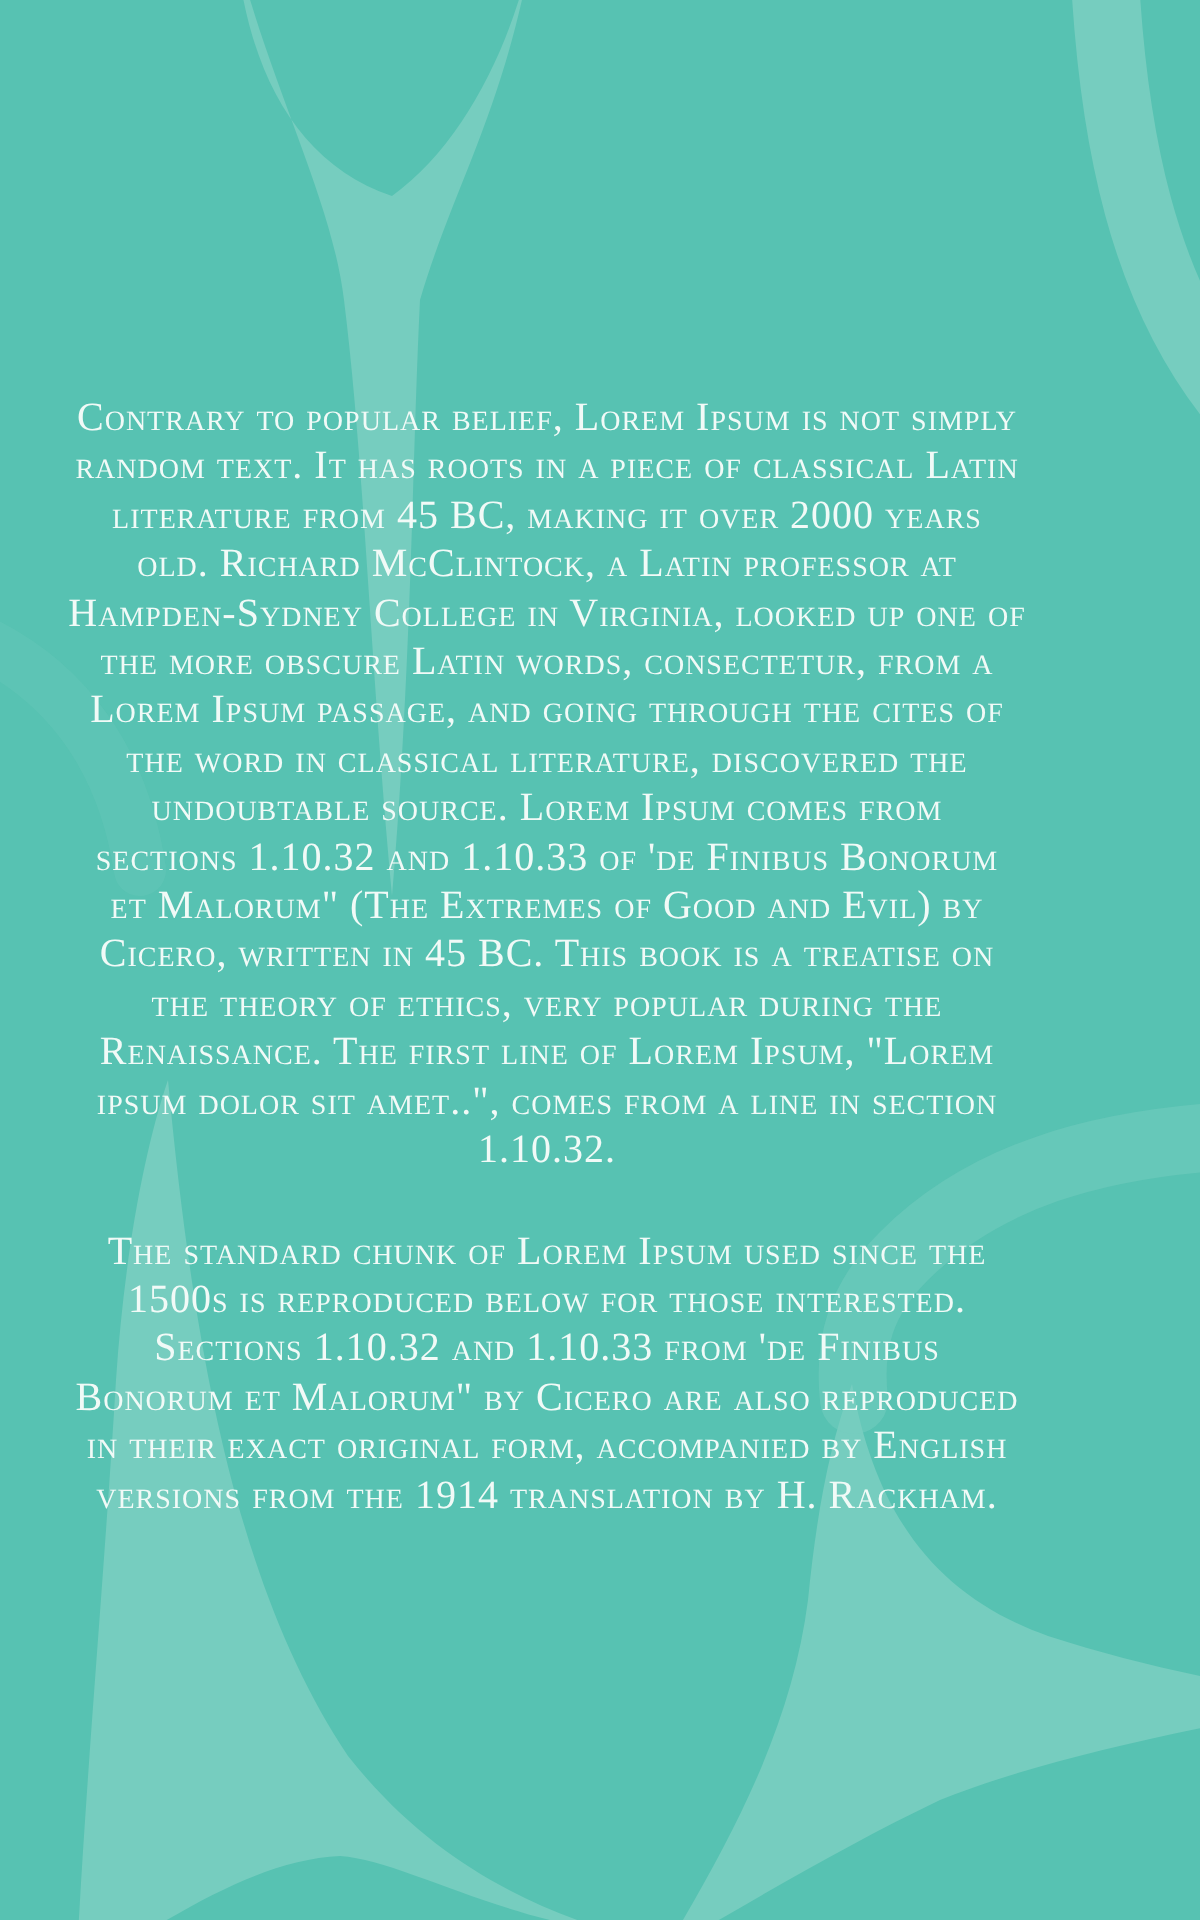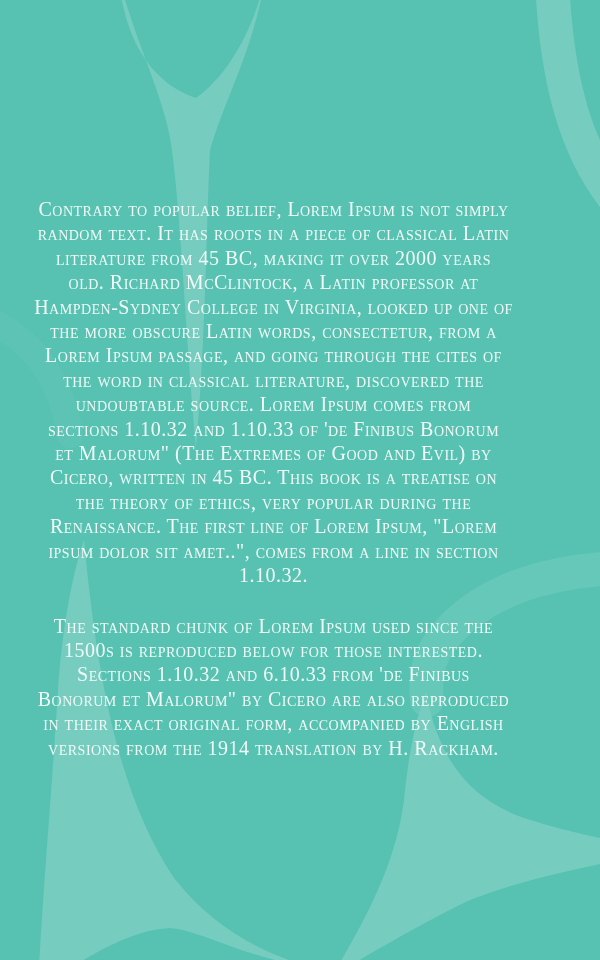--- a/index.html
+++ b/index.html
@@ -93,19 +93,19 @@
 undoubtable source. Lorem Ipsum comes from
 sections 1.10.32 and 1.10.33 of 'de Finibus Bonorum
 et Malorum" (The Extremes of Good and Evil) by
 Cicero, written in 45 BC. This book is a treatise on
 the theory of ethics, very popular during the
 Renaissance. The first line of Lorem Ipsum, "Lorem
 ipsum dolor sit amet..", comes from a line in section
 1.10.32.</p>
     <p class="para">The standard chunk of Lorem Ipsum used since the
 1500s is reproduced below for those interested.
-Sections 1.10.32 and 6.10.33 from 'de Finibus
+Sections 1.10.32 and 1.10.33 from 'de Finibus
 Bonorum et Malorum" by Cicero are also reproduced
 in their exact original form, accompanied by English
 versions from the 1914 translation by H. Rackham.</p>
   </main>
 
 </div>
 
 </body></html>

